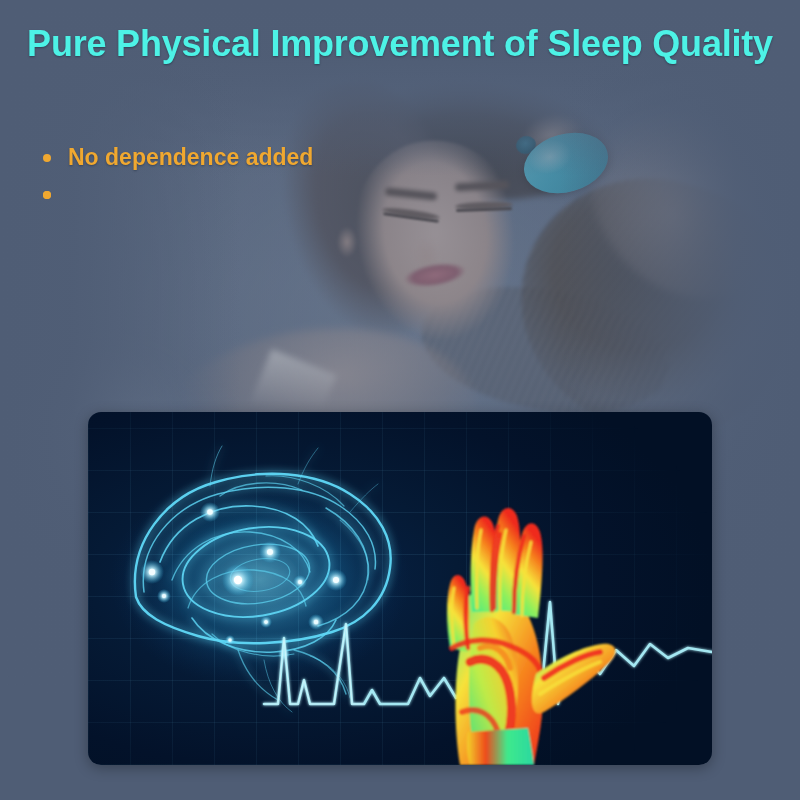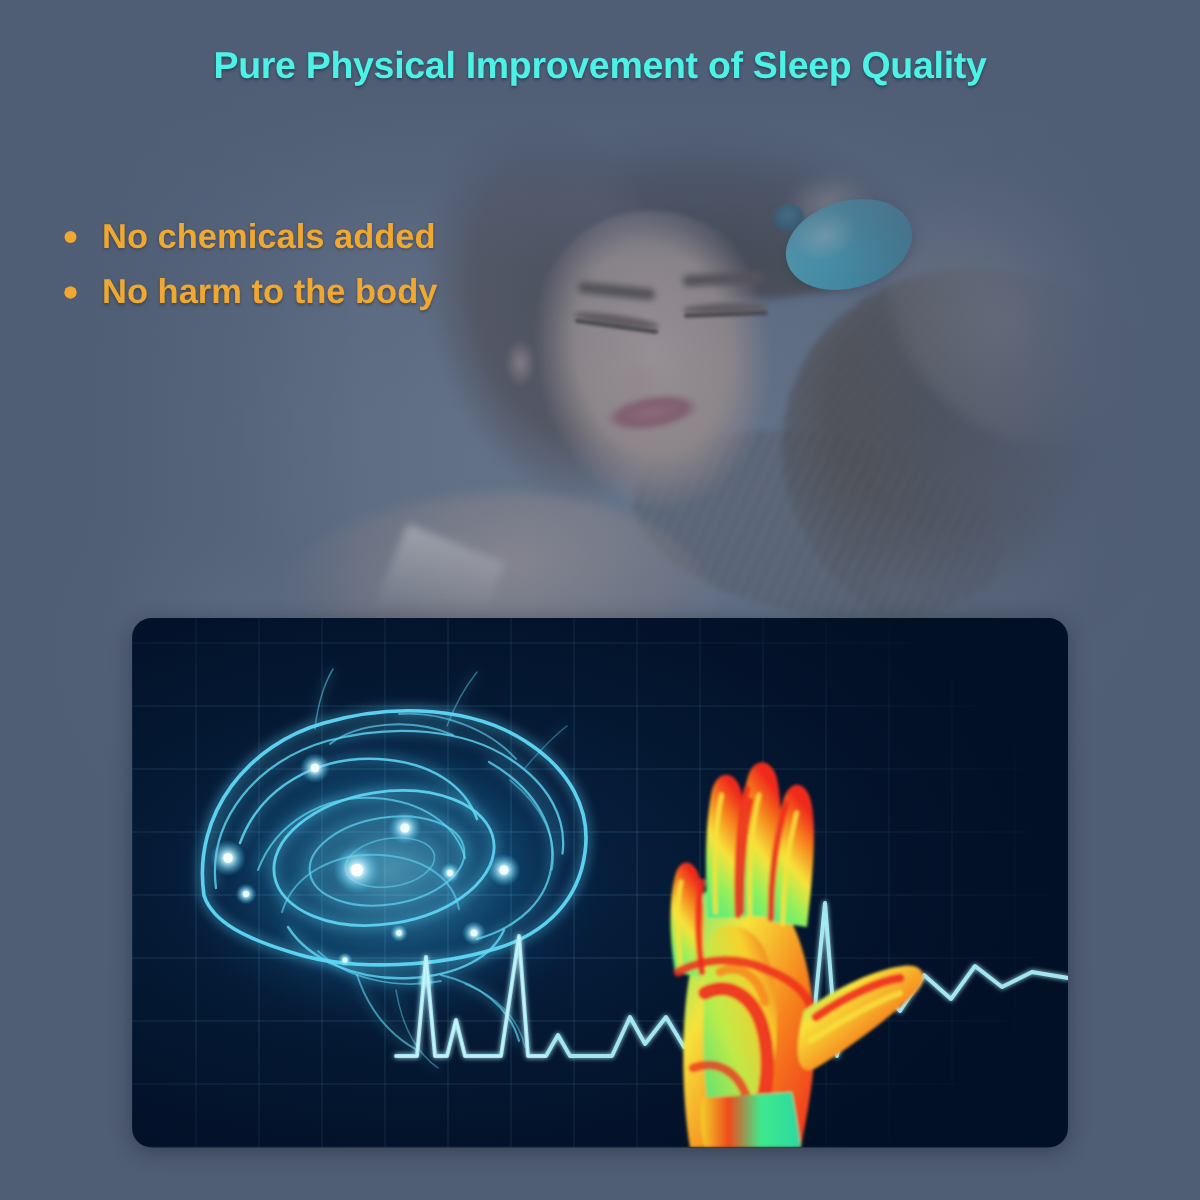--- a/index.html
+++ b/index.html
@@ -145,21 +145,21 @@
     position:absolute;left:0;top:0;width:800px;height:800px;
     background:
       linear-gradient(90deg,#4f5d75 0%, rgba(79,93,117,.92) 9%, rgba(79,93,117,0) 30%, rgba(79,93,117,0) 70%, rgba(79,93,117,.90) 92%, #4f5d75 100%),
       linear-gradient(180deg,#4f5d75 0%, rgba(79,93,117,.95) 7%, rgba(79,93,117,0) 22%, rgba(79,93,117,0) 52%, rgba(79,93,117,.96) 76%, #4f5d75 88%);
   }
 
   
   .headline{
     position:absolute;left:0;top:24px;width:800px;
     text-align:center;
-    font-size:25px;line-height:40px;font-weight:bold;
+    font-size:36px;line-height:40px;font-weight:bold;
     letter-spacing:-.2px;
     color:#4df2e6;
     text-shadow:0 1px 2px rgba(10,30,45,.45);
     white-space:nowrap;
   }
 
   
   .benefits{
     position:absolute;left:38px;top:142px;
     list-style:none;margin:0;padding:0;
@@ -238,28 +238,27 @@
 
     <div class="photo-wash"></div>
     <div class="photo-fade"></div>
   </div>
 
   <div class="headline">Pure Physical Improvement of Sleep Quality</div>
 
   <ul class="benefits">
     <li class="benefit">
       <span class="dot"></span>
-      <span>No chemicals added</span>
+      <span>No dependence added</span>
     </li>
     <li class="benefit">
       <span class="dot"></span>
     </li>
     <li class="benefit">
       <span class="dot"></span>
-      <span>No harm to the body</span>
     </li>
   </ul>
 
   <div class="tech-panel">
     <div class="grid"></div>
 
     <svg class="panel-svg" viewBox="0 0 624 353" xmlns="http://www.w3.org/2000/svg">
       <defs>
 
         <radialGradient id="brainGlow" cx="50%" cy="50%" r="50%">

